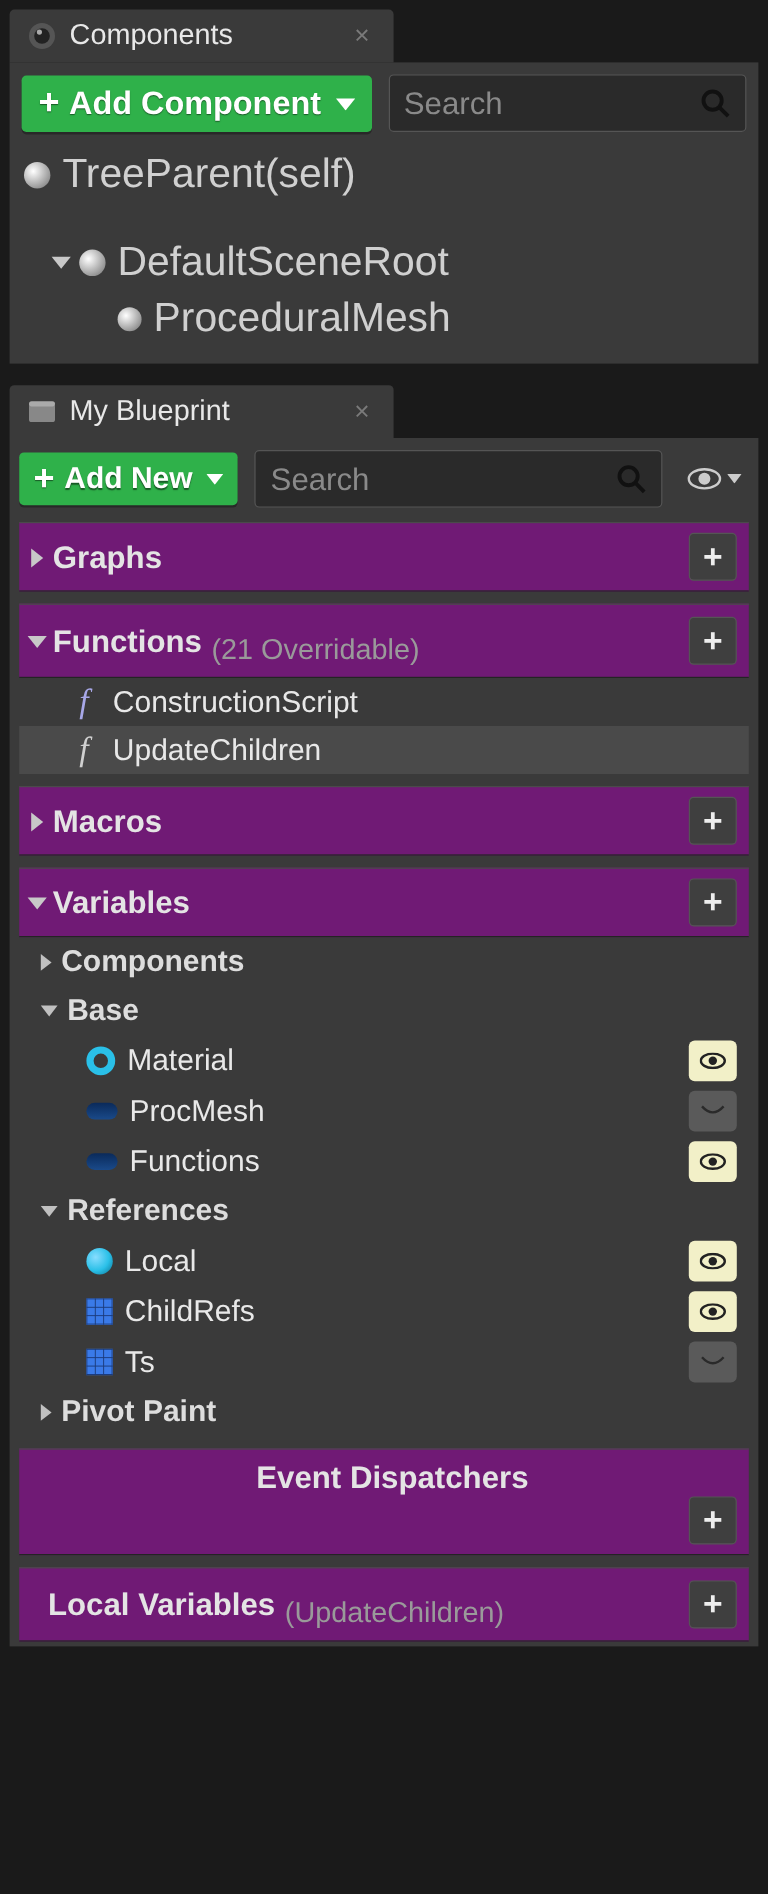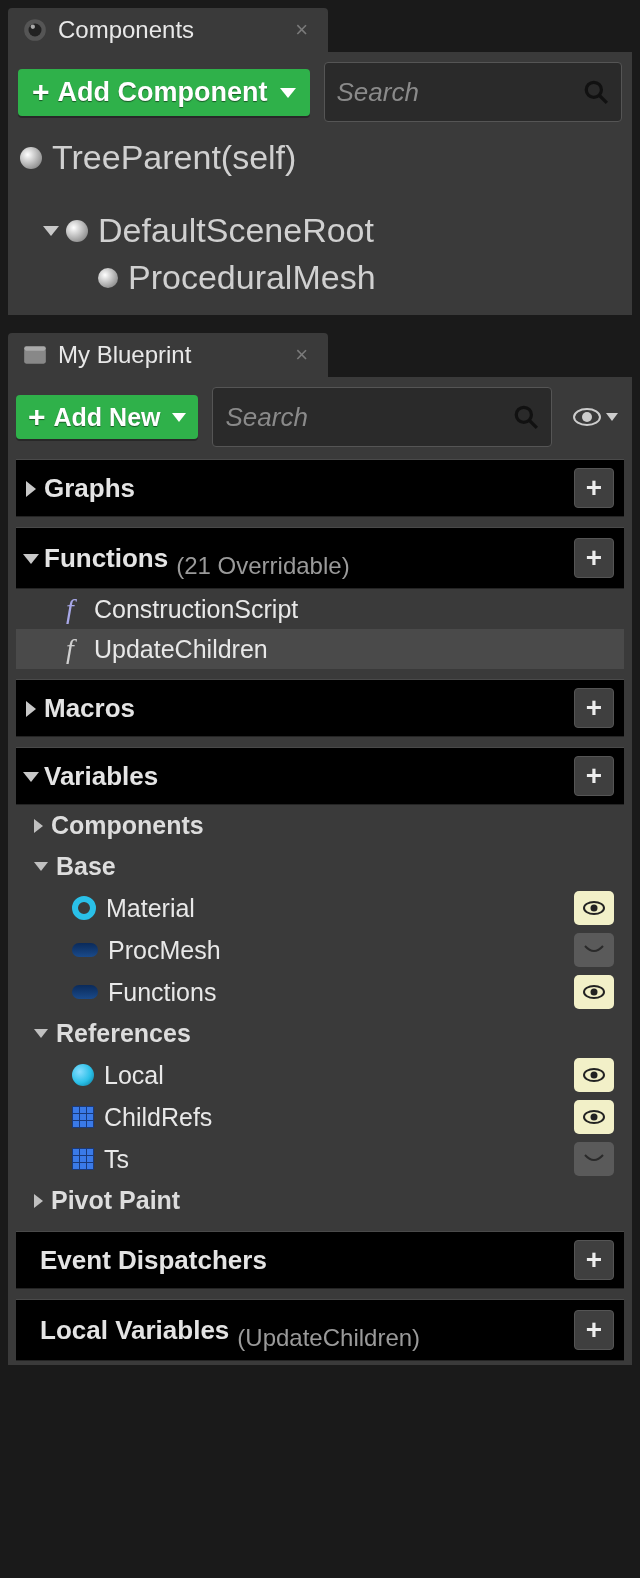--- a/index.html
+++ b/index.html
@@ -66,22 +66,21 @@
   .search-box {
     flex: 1;
     background: #2a2a2a;
     border: 1px solid #555;
     border-radius: 4px;
     display: flex;
     align-items: center;
     padding: 6px 12px;
     font-size: 26px;
     color: #8a8a8a;
-    font-style: italic;
-    height: 60px;
+    height: 48px;
   }
   .search-box .mag { margin-left: auto; color: #111; }
   .eye-dropdown { display:flex; align-items:center; gap:4px; color:#ccc; padding:0 6px;}
   
   .tree { font-size: 34px; }
   .tree-row {
     display: flex;
     align-items: center;
     gap: 10px;
     padding: 4px 2px;
@@ -100,21 +99,21 @@
   }
   .sphere {
     width: 22px; height:22px; border-radius:50%;
     background: radial-gradient(circle at 35% 35%, #fff, #bdbdbd 45%, #6d6d6d 100%);
     display:inline-block;
   }
   .sphere.small{width:20px;height:20px;}
   .spacer { height: 26px; }
   
   .section-header {
-    background: #000000;
+    background: #701a75;
     border-top:1px solid #4a4a4a;
     border-bottom:1px solid #242424;
     display:flex;
     align-items:center;
     padding: 8px 10px;
     font-size: 26px;
     font-weight: 700;
     color:#e4e4e4;
   }
   .section-header .tri { margin-right:8px; }
@@ -383,21 +382,21 @@
           </svg>
         </span>
     </div>
 
     <div class="sub-header">
       <span class="tri-r"></span>
       <span>Pivot Paint</span>
     </div>
     <div class="section-gap"></div>
 
-    <div class="section-header" style="padding-left:24px;">
+    <div class="section-header" style="padding-left:24px;flex-direction:column;">
       <span>Event Dispatchers</span>
       <div class="plus-btn">+</div>
     </div>
     <div class="section-gap"></div>
 
     <div class="section-header" style="padding-left:24px;">
       <span>Local Variables</span>
       <span class="muted">(UpdateChildren)</span>
       <div class="plus-btn">+</div>
     </div>

